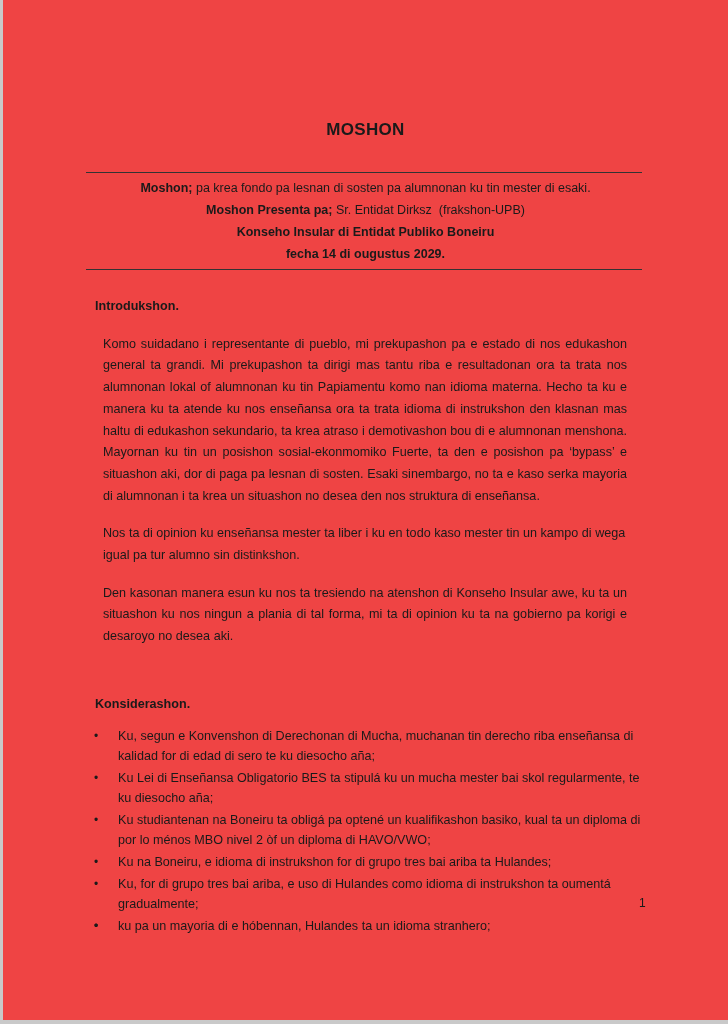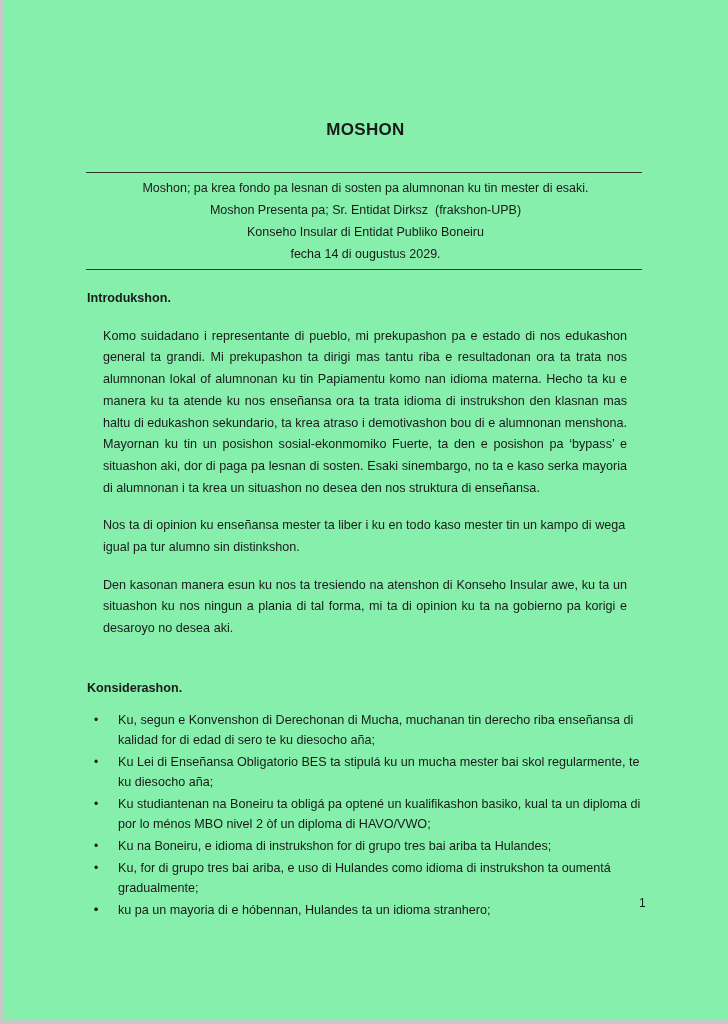--- a/index.html
+++ b/index.html
@@ -9,21 +9,21 @@
       height: 1024px;
       overflow: hidden;
       background: #c9c9c9;
     }
     .page {
       position: absolute;
       left: 3px;
       top: 0;
       width: 725px;
       height: 1020px;
-      background: #86efac;
+      background: #ef4444;
       font-family: "Liberation Sans", sans-serif;
       color: #1a1a1a;
     }
     .title {
       position: absolute;
       top: 120px;
       left: 0;
       width: 725px;
       text-align: center;
       font-weight: bold;
@@ -41,32 +41,32 @@
     .rule.bottom { top: 269px; }
     .header-block {
       position: absolute;
       top: 177px;
       left: 0;
       width: 725px;
       text-align: center;
       font-size: 12.5px;
       line-height: 22px;
     }
-    .header-block b { font-weight: normal; }
+    .header-block b { font-weight: bold; }
     .content {
       position: absolute;
       top: 288px;
       left: 84px;
       width: 556px;
       font-size: 12.6px;
       line-height: 21.7px;
     }
     .section-heading {
       font-weight: bold;
-      margin: 0;
+      margin: 8px;
     }
     .para {
       margin: 16px;
       text-align: justify;
     }
     .intro-heading { margin-bottom: 10px; }
     .spacer { height: 22px; }
     ul.considerations {
       list-style: none;
       margin: 10px 0 0 0;

